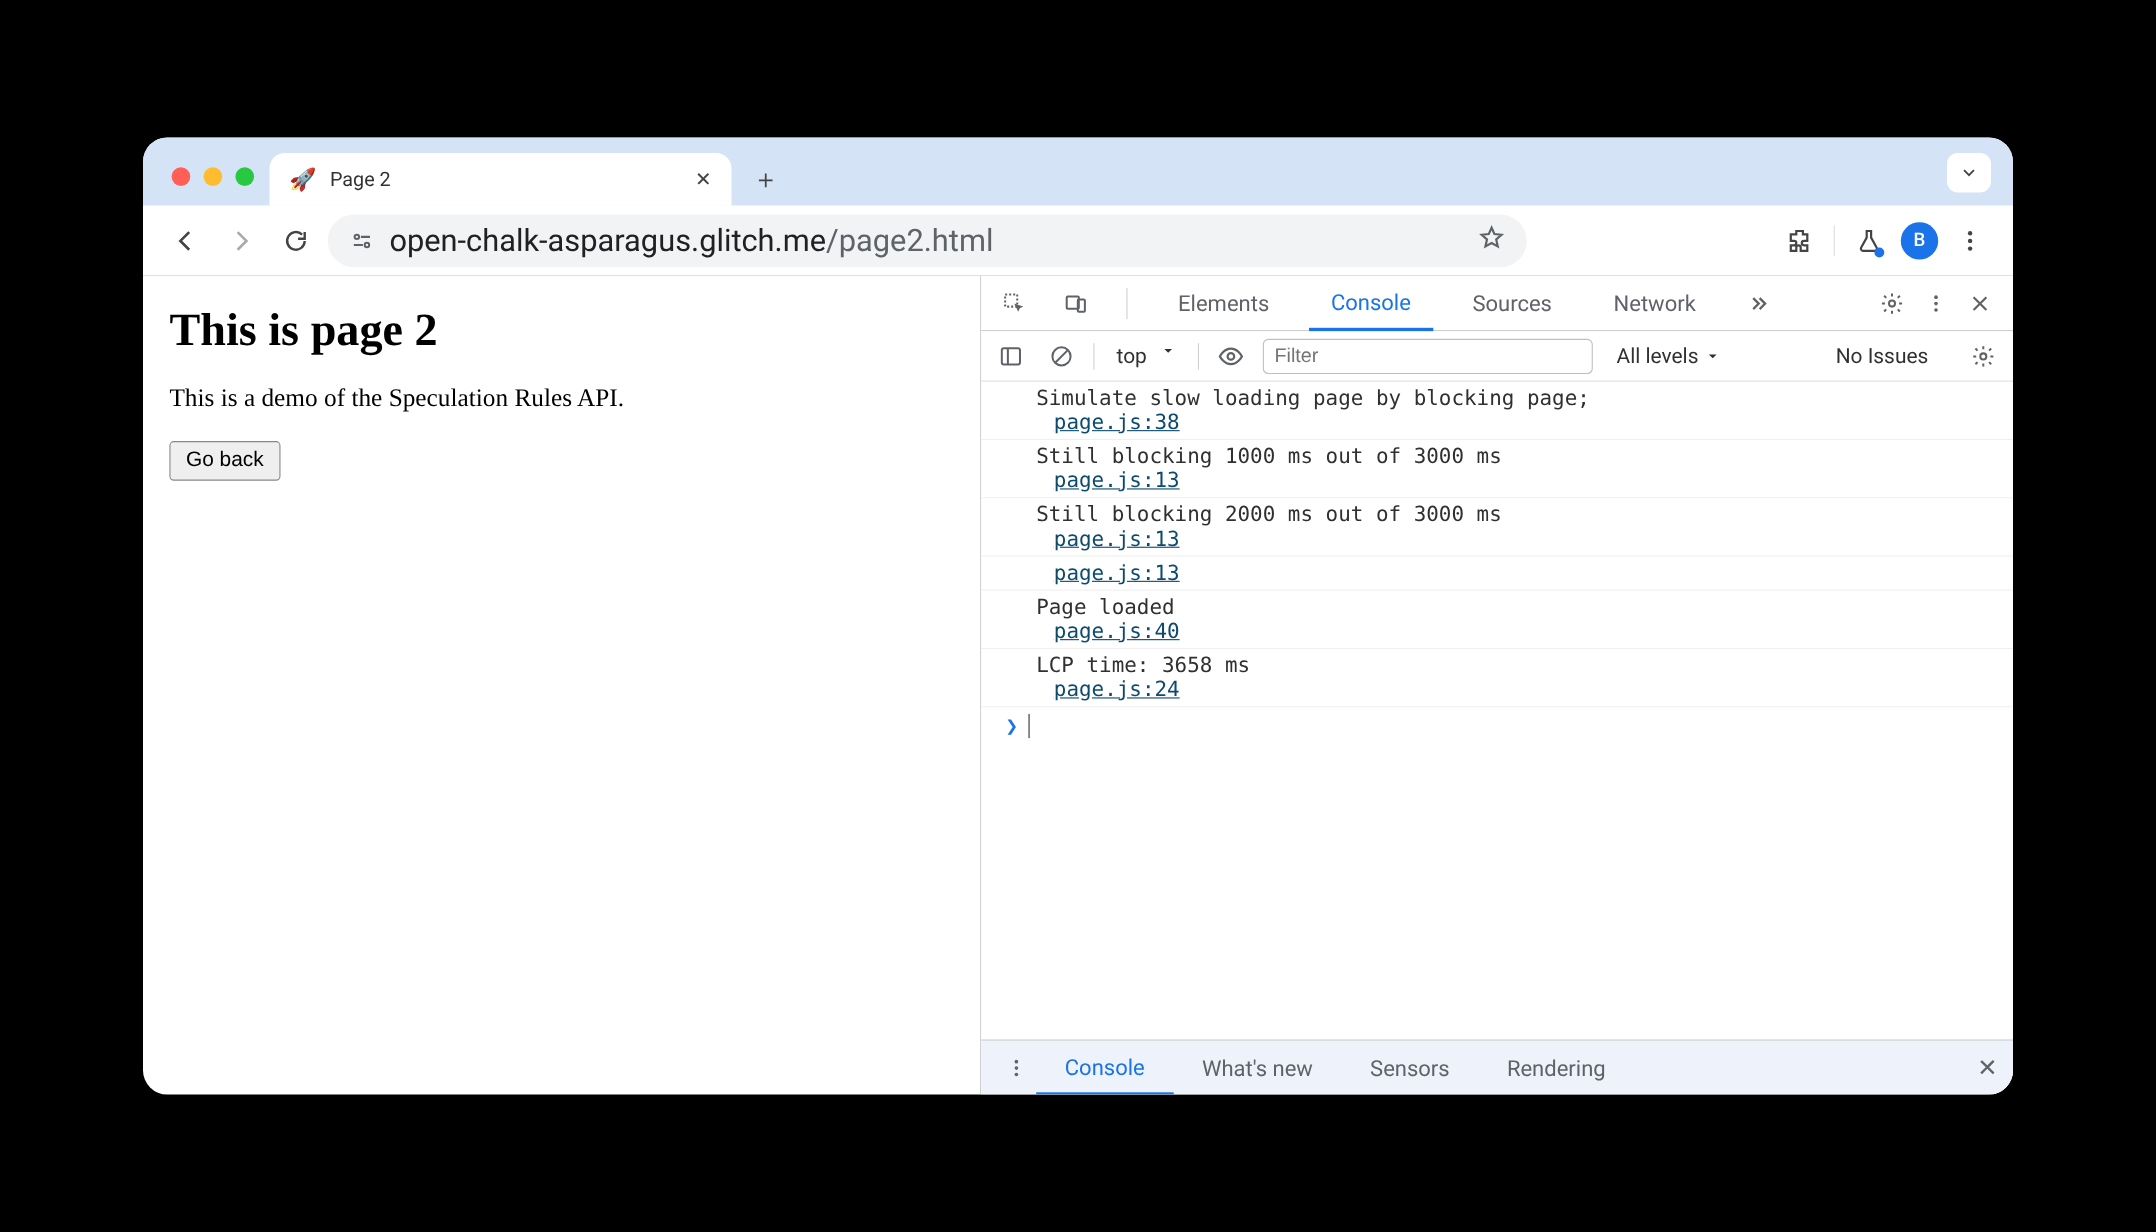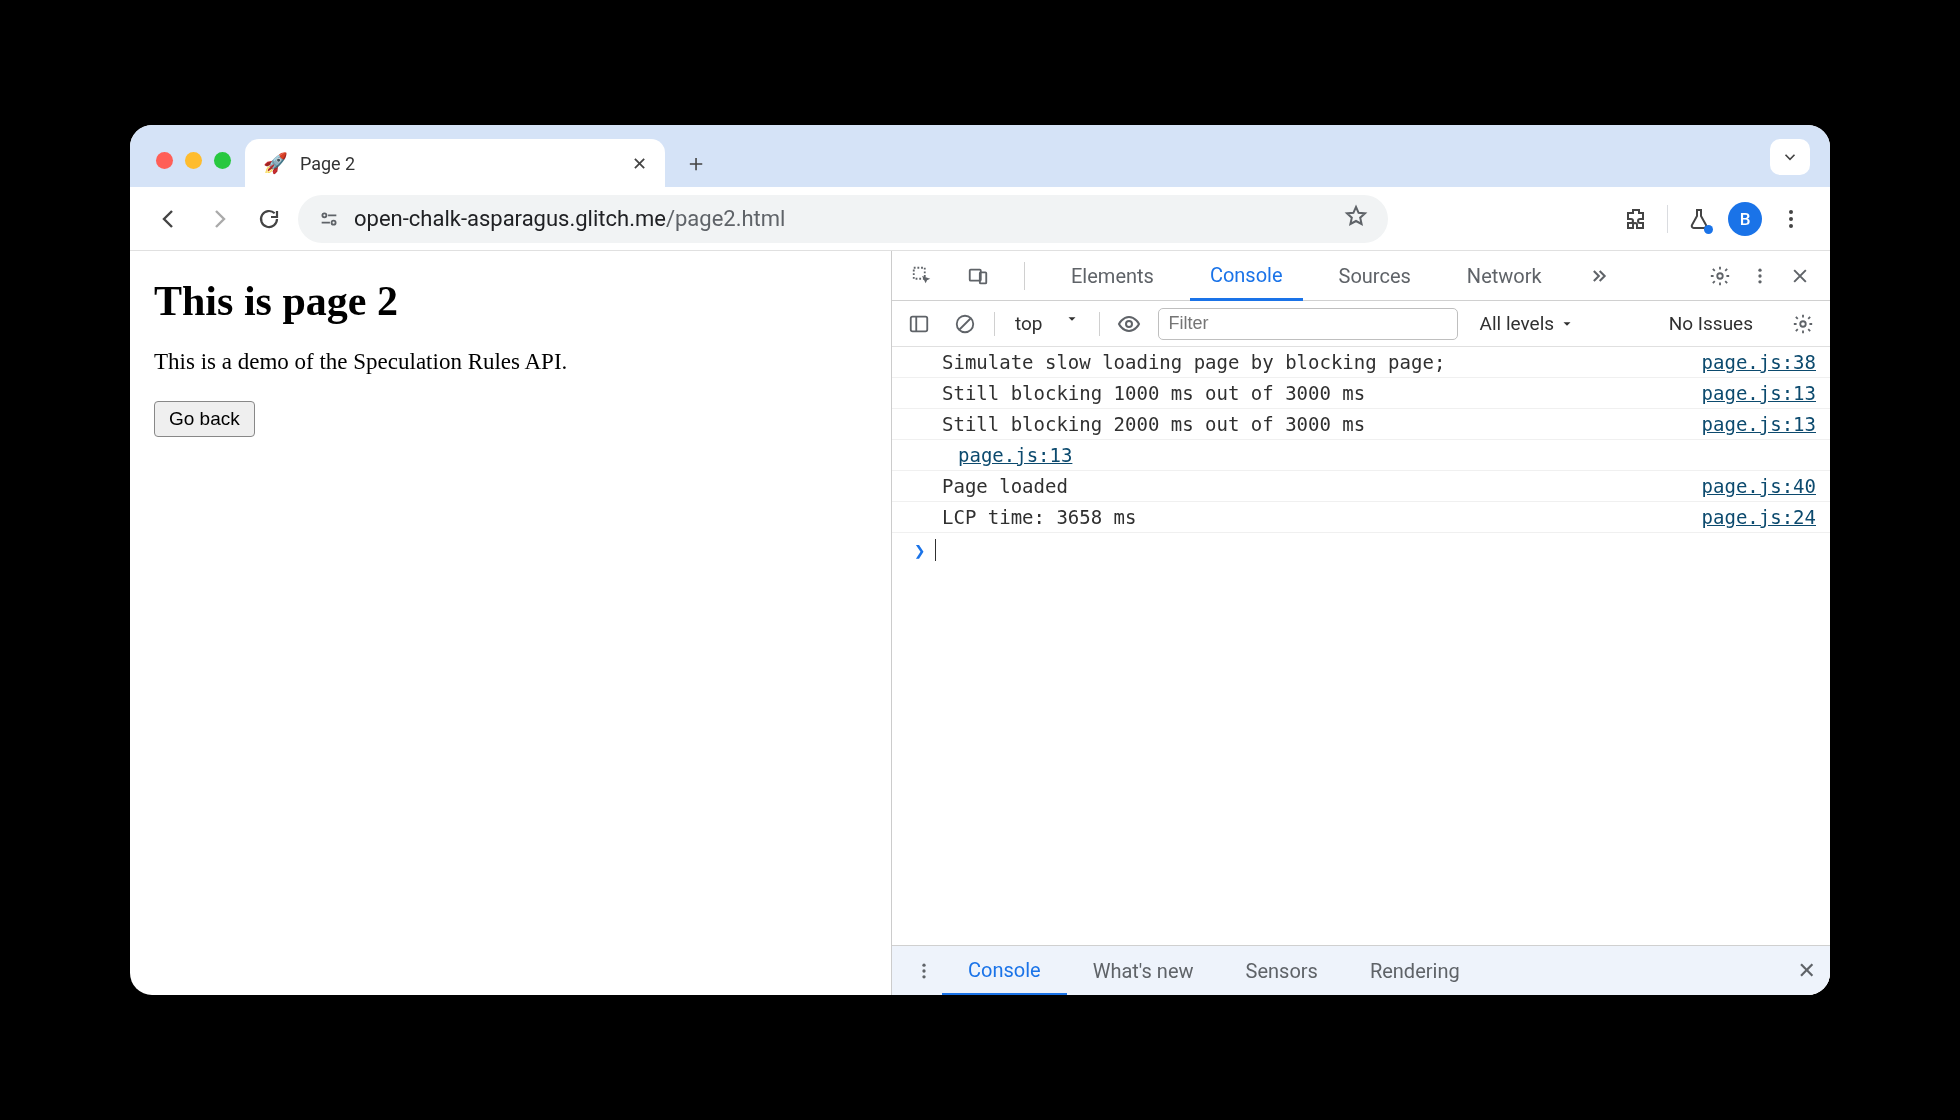--- a/index.html
+++ b/index.html
@@ -93,21 +93,21 @@
   .tbtn svg { width: 24px; height: 24px; }
   .omnibox {
     flex: 1;
     height: 48px;
     background: #f1f3f4;
     border-radius: 24px;
     display: flex;
     align-items: center;
     padding: 0 20px;
     gap: 14px;
-    font-size: 22px;
+    font-size: 28px;
     color: #202124;
     max-width: 1090px;
   }
   .omnibox .site-icon {
     width: 22px; height: 22px;
     display:flex;align-items:center;justify-content:center;
   }
   .omnibox .url { flex: 1; white-space: nowrap; overflow: hidden; }
   .omnibox .url .path { color: #5f6368; }
   .omnibox .star { color: #5f6368; }
@@ -197,21 +197,21 @@
     font-size: 19px;
     color: #303030;
   }
   .console-toolbar .ct-btn {
     width: 34px; height: 34px;
     display: flex; align-items: center; justify-content: center;
     cursor: pointer;
   }
   .ct-vsep { width:1px; height:24px; background:#d0d0d0; }
   .ct-context {
-    display: flex; align-items: flex-start; gap: 22px;
+    display: flex; align-items: flex-start; gap: 12px;
     padding: 0 8px; cursor: pointer;
   }
   .ct-filter {
     flex: 0 0 300px;
     height: 32px;
     border: 1px solid #bfbfbf;
     border-radius: 5px;
     padding: 0 10px;
     font-size: 18px;
     color: #5f6368;
@@ -224,20 +224,21 @@
     flex: 1;
     overflow: auto;
     font-family: Menlo, Consolas, monospace;
     font-size: 19px;
   }
   .log-row {
     display: flex;
     align-items: flex-start;
     padding: 4px 14px 4px 50px;
     border-bottom: 1px solid #f0f0f0;
+    flex-direction: column;
   }
   .log-msg { flex: 1; color: #303030; white-space: pre; }
   .log-src {
     color: #0c4a6e;
     text-decoration: underline;
     cursor: pointer;
     padding-left: 16px;
   }
   .log-prompt {
     display: flex;

